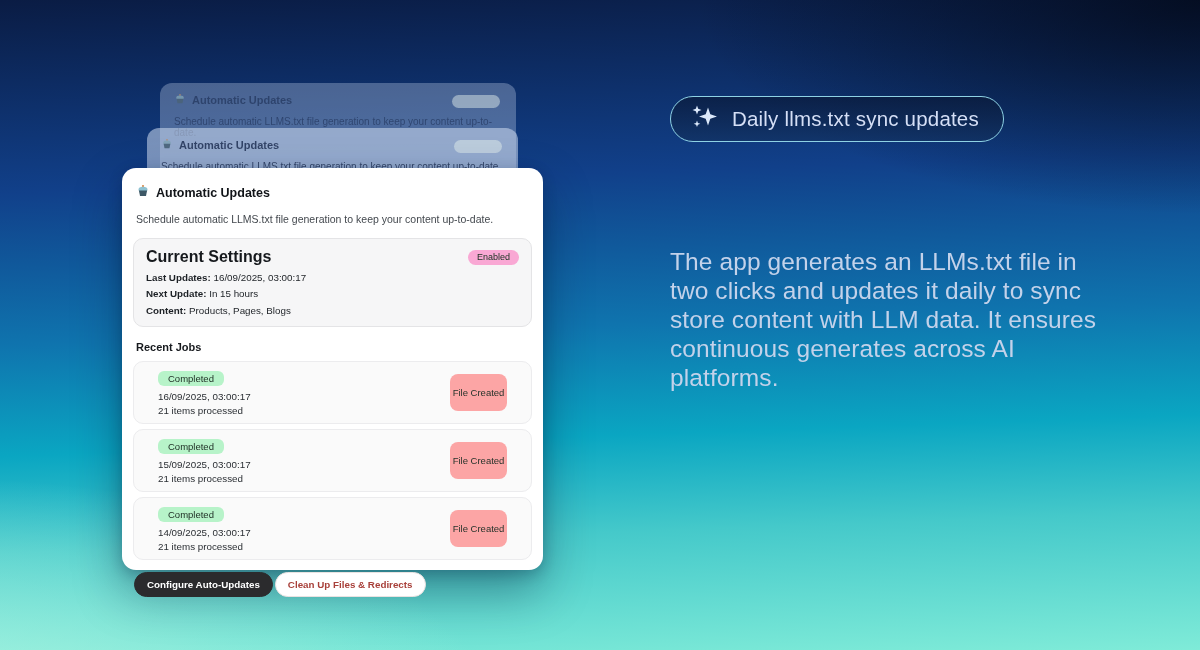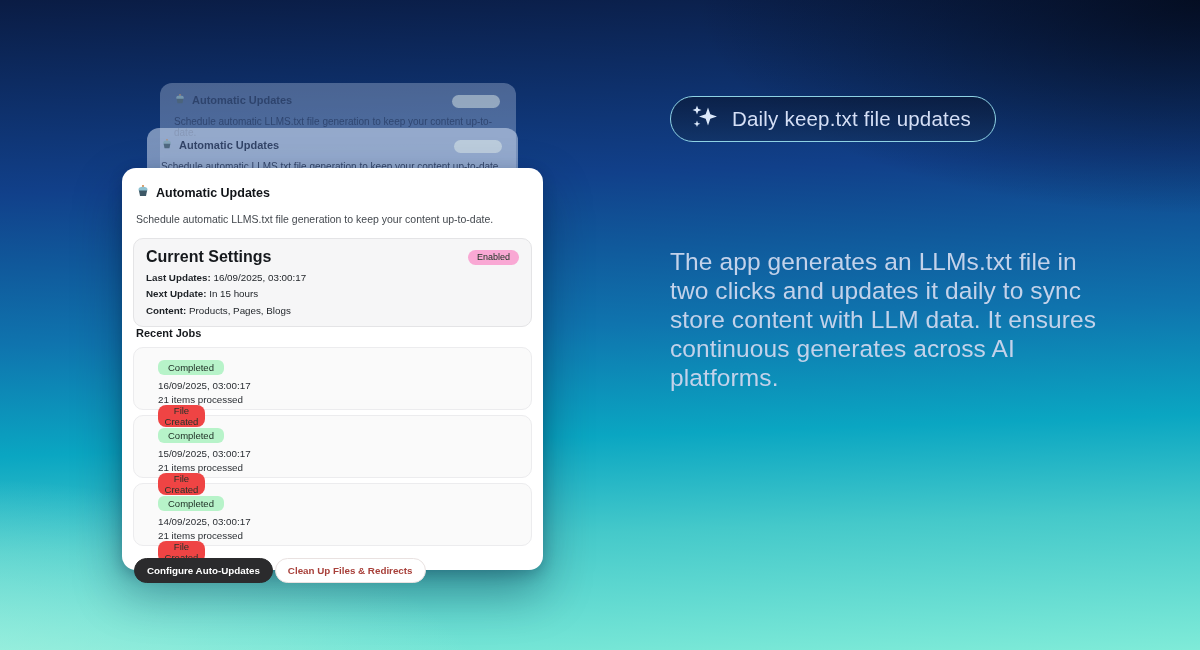--- a/index.html
+++ b/index.html
@@ -53,36 +53,36 @@
   }
   .settings-head { display:flex; justify-content:space-between; align-items:center; }
   .settings-title { font-size:16px; font-weight:bold; color:#16191d; }
   .badge-pill {
     background:#f9a8d4; color:#16301f; font-size:9px;
     border-radius:999px; padding:3px 9px; line-height:1;
   }
   .settings-row { font-size:9.8px; color:#1d2126; margin-top:5.5px; }
   .settings-row b { font-weight:bold; }
 
-  .section-label { font-size:11px; font-weight:bold; color:#16191d; margin:0 0 8px 3px; }
+  .section-label { font-size:11px; font-weight:bold; color:#16191d; margin:14px 0 8px 3px; }
 
   .job-card {
     background:#fafafa; border:1px solid #ececee; border-radius:10px;
-    padding:9px 24px; display:flex; justify-content:space-between; align-items:flex-start;
-    margin-bottom:5px; height:63px;flex-direction:column;
+    padding:9px 24px; display:flex; justify-content:space-between; align-items:center;
+    margin-bottom:5px; height:63px;
   }
   .job-status {
     display:inline-block; background:#b7f3c9; color:#1c2b22;
     font-size:9.5px; border-radius:6px; padding:3px 10px; line-height:1;
   }
   .job-date  { font-size:9.8px; color:#2a2e33; margin-top:5px; }
   .job-items { font-size:9.8px; color:#2a2e33; margin-top:3px; }
   .job-result {
-    background:#ef4444; color:#27332b; font-size:9.5px;
-    border-radius:8px; width:47px; height:37px;
+    background:#fca5a5; color:#27332b; font-size:9.5px;
+    border-radius:8px; width:57px; height:37px;
     display:flex; align-items:center; justify-content:center; text-align:center;
   }
 
   .btn-row { display:flex; gap:2px; margin:12px 0 0 1px; }
   .btn {
     font-family:"Liberation Sans", sans-serif;
     font-size:9.8px; font-weight:bold; border-radius:13px;
     padding:6px 12px; line-height:1.2; cursor:pointer;
   }
   .btn-dark  { background:#2b2b2d; color:#ffffff; border:1px solid #2b2b2d; }
@@ -199,18 +199,18 @@
   </div>
 
   <div class="hero-badge">
     <span>
       <svg width="30" height="30" viewBox="0 0 30 30" fill="#dce9fb">
         <path d="M19 5.5 l2.3 6.7 6.7 2.3 -6.7 2.3 -2.3 6.7 -2.3 -6.7 -6.7 -2.3 6.7 -2.3 Z"></path>
         <path d="M8 3.5 l1.2 3.3 3.3 1.2 -3.3 1.2 -1.2 3.3 -1.2 -3.3 -3.3 -1.2 3.3 -1.2 Z"></path>
         <path d="M8 18.5 l0.9 2.4 2.4 0.9 -2.4 0.9 -0.9 2.4 -0.9 -2.4 -2.4 -0.9 2.4 -0.9 Z"></path>
       </svg>
     </span>
-    <span class="hero-badge-label">Daily keep.txt file updates</span>
+    <span class="hero-badge-label">Daily llms.txt sync updates</span>
   </div>
 
   <div class="hero-desc">The app generates an LLMs.txt file in two clicks and updates it daily to sync store content with LLM data. It ensures continuous generates across AI platforms.</div>
 
 </div>
 
 </body></html>

